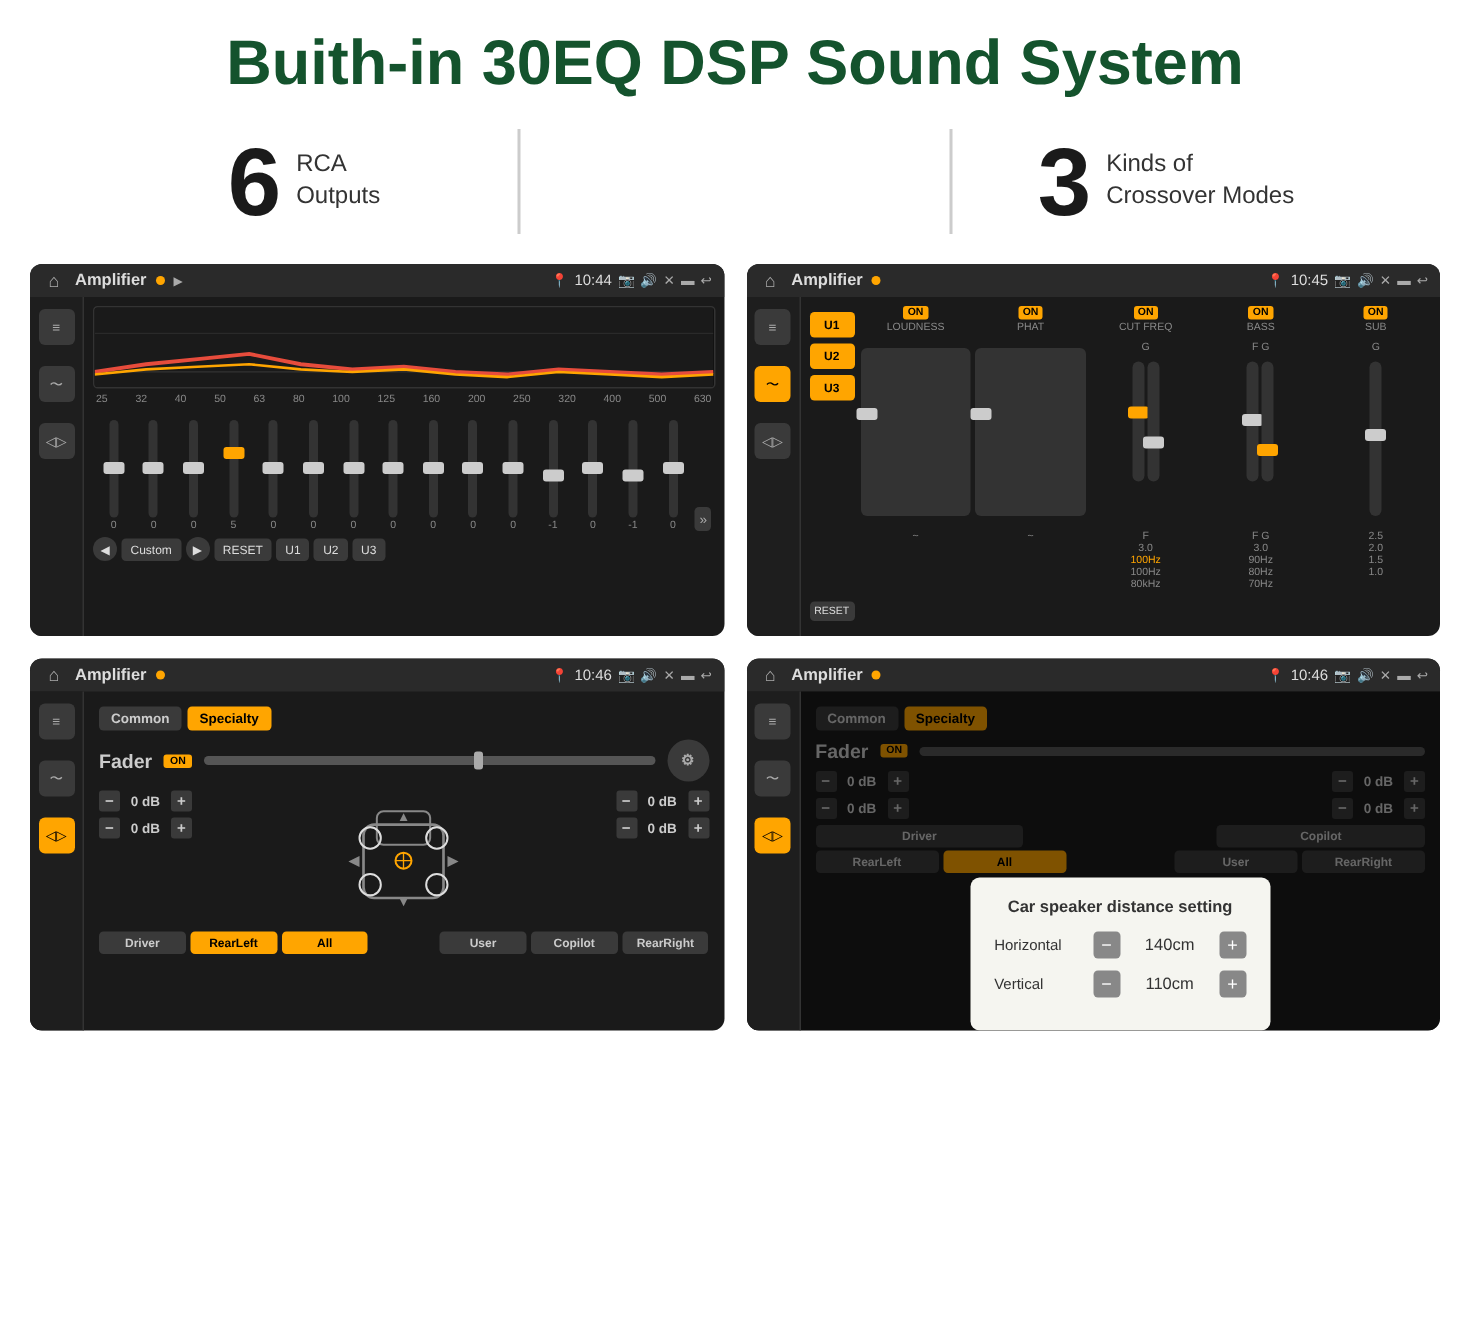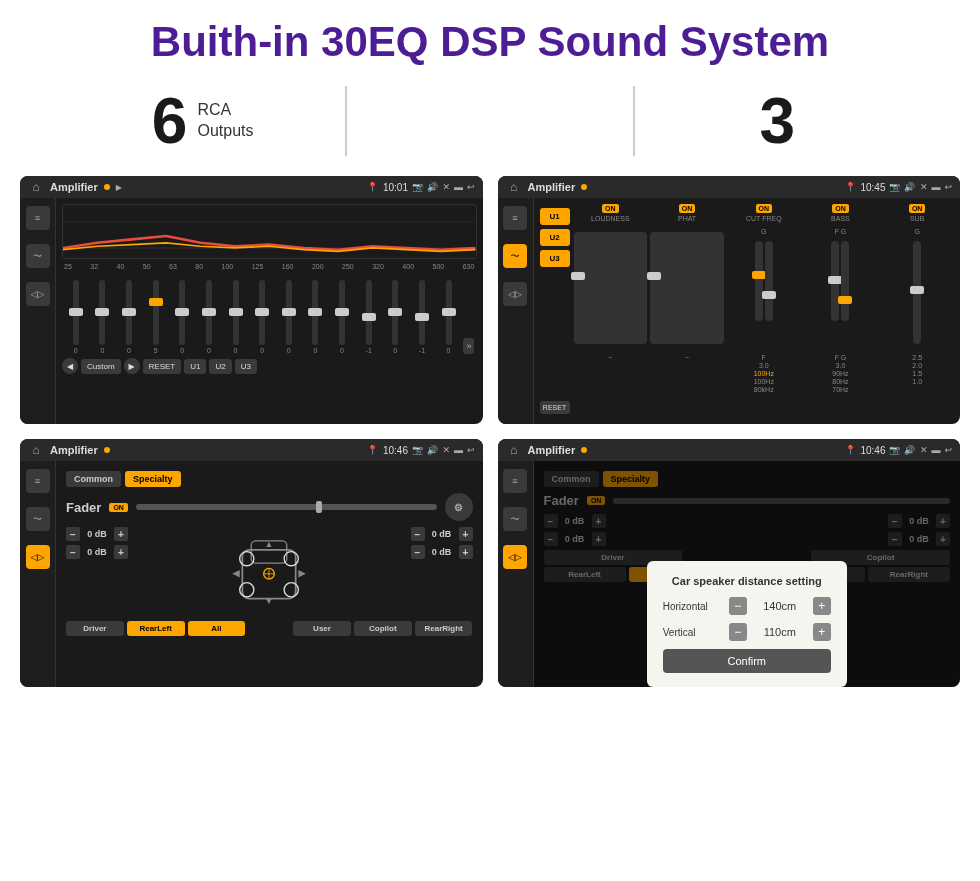--- a/index.html
+++ b/index.html
@@ -8,21 +8,21 @@
       height: 881px;
       background: #ffffff;
       font-family: Arial, sans-serif;
       overflow: hidden;
     }
 
     .page-title {
       text-align: center;
       font-size: 42px;
       font-weight: 900;
-      color: #4c1d95;
+      color: #14532d;
       padding: 18px 20px 10px;
     }
 
     .stats-row {
       display: flex;
       align-items: center;
       justify-content: center;
       padding: 10px 60px 15px;
       gap: 0;
     }
@@ -512,34 +512,35 @@
   <div class="stat-item">
     <span class="stat-number">6</span>
     <span class="stat-label">RCA<br>Outputs</span>
   </div>
   <div class="stat-divider"></div>
   <div class="stat-item">
   </div>
   <div class="stat-divider"></div>
   <div class="stat-item">
     <span class="stat-number">3</span>
+    <span class="stat-label">Kinds of<br>Crossover Modes</span>
   </div>
 </div>
 
 <div class="screens-grid">
 
   <div class="device-screen">
     <div class="screen-topbar">
       <div class="topbar-home">⌂</div>
       <span class="topbar-title">Amplifier</span>
       <div class="topbar-dot"></div>
       <span style="font-size:8px;color:#aaa;">▶</span>
       <div class="topbar-icons">
         <span class="topbar-icon">📍</span>
-        <span class="topbar-time">10:01</span>
+        <span class="topbar-time">10:44</span>
         <span class="topbar-icon">📷</span>
         <span class="topbar-icon">🔊</span>
         <span class="topbar-icon">✕</span>
         <span class="topbar-icon">▬</span>
         <span class="topbar-icon">↩</span>
       </div>
     </div>
     <div class="screen-body">
       <div class="screen-sidebar">
         <div class="sidebar-btn">≡</div>
@@ -993,20 +994,19 @@
               <div class="dialog-minus">−</div>
               <span class="dialog-value">140cm</span>
               <div class="dialog-plus">+</div>
             </div>
             <div class="dialog-row">
               <span class="dialog-label">Vertical</span>
               <div class="dialog-minus">−</div>
               <span class="dialog-value">110cm</span>
               <div class="dialog-plus">+</div>
             </div>
-            <div class="dialog-confirm">Confirm</div>
           </div>
         </div>
       </div>
     </div>
   </div>
 
 </div>
 
 </body></html>

